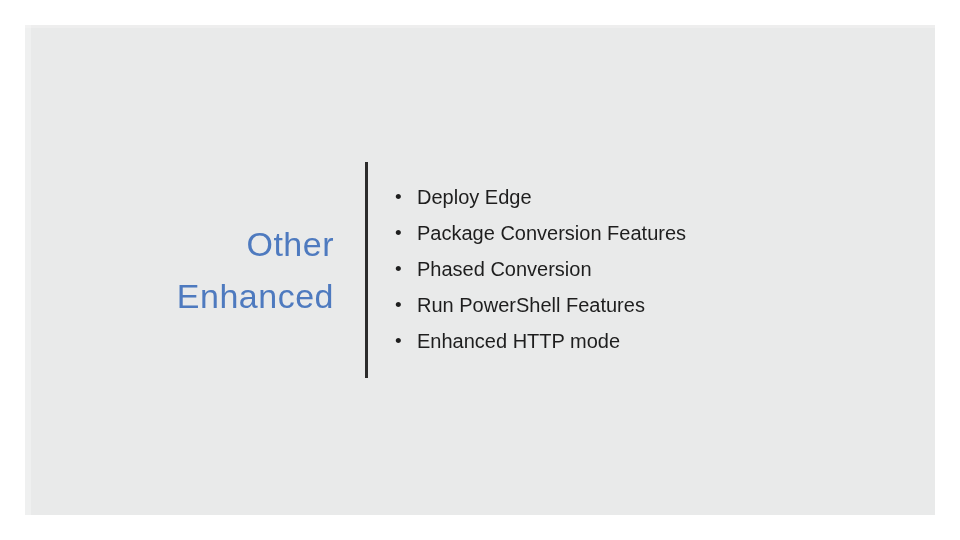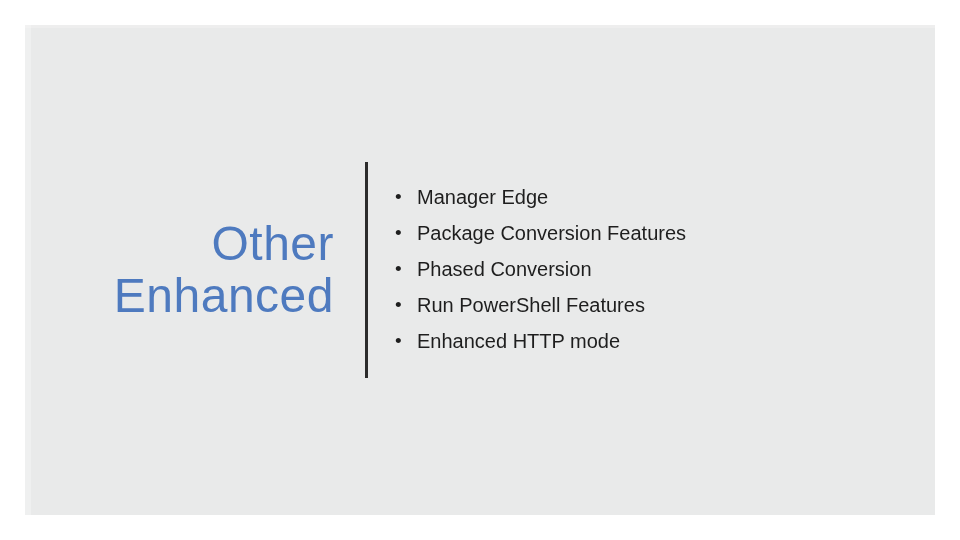--- a/index.html
+++ b/index.html
@@ -29,21 +29,21 @@
                 inset 0 3px 0 rgba(255,255,255,0.22);
   }
 
   .title-block {
     position: absolute;
     top: 193px;
     right: 601px;          
     width: 280px;
     text-align: right;
     color: var(--title-color, #4E7ABF);
-    font-size: 48px;
+    font-size: 34px;
     line-height: 52px;
     font-weight: 400;
     letter-spacing: 0.5px;
   }
 
   .divider {
     position: absolute;
     left: 340px;
     top: 137px;
     width: 3px;
@@ -82,21 +82,21 @@
     <div class="title-block">
       <div class="title-line">Other</div>
       <div class="title-line">Enhanced</div>
     </div>
 
     <div class="divider"></div>
 
     <ul class="bullets">
       <li>
         <span class="marker">•</span>
-        <span class="btext">Manager Edge</span>
+        <span class="btext">Deploy Edge</span>
       </li>
       <li>
         <span class="marker">•</span>
         <span class="btext">Package Conversion Features</span>
       </li>
       <li>
         <span class="marker">•</span>
         <span class="btext">Phased Conversion</span>
       </li>
       <li>

